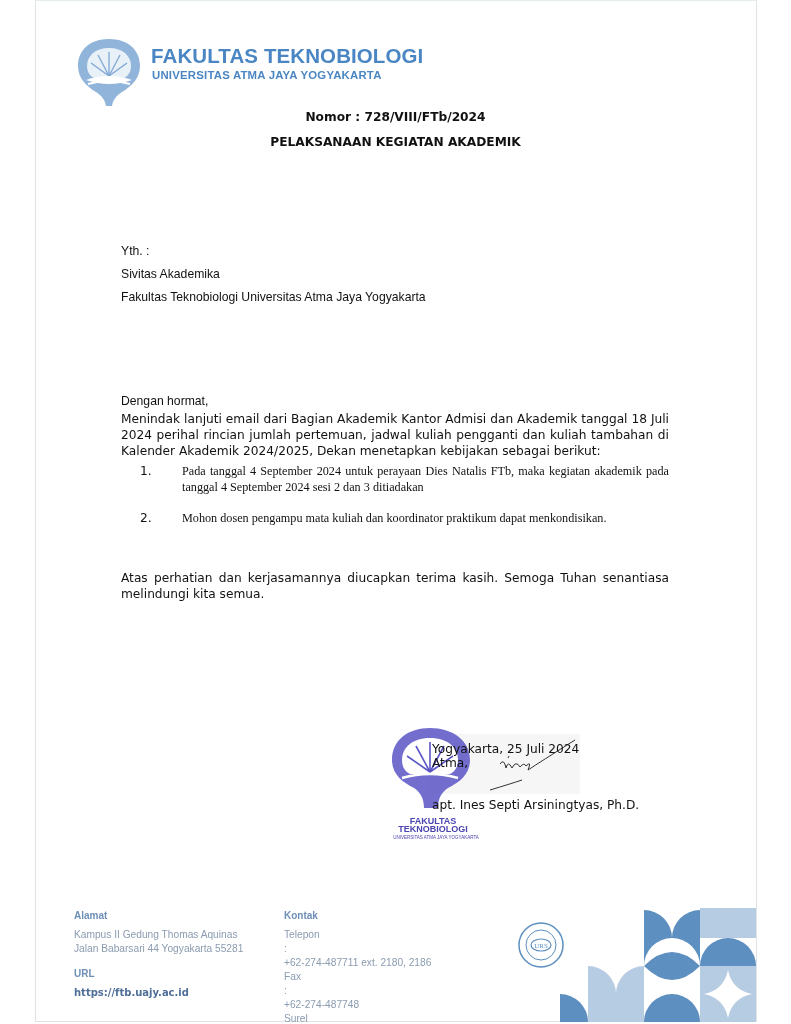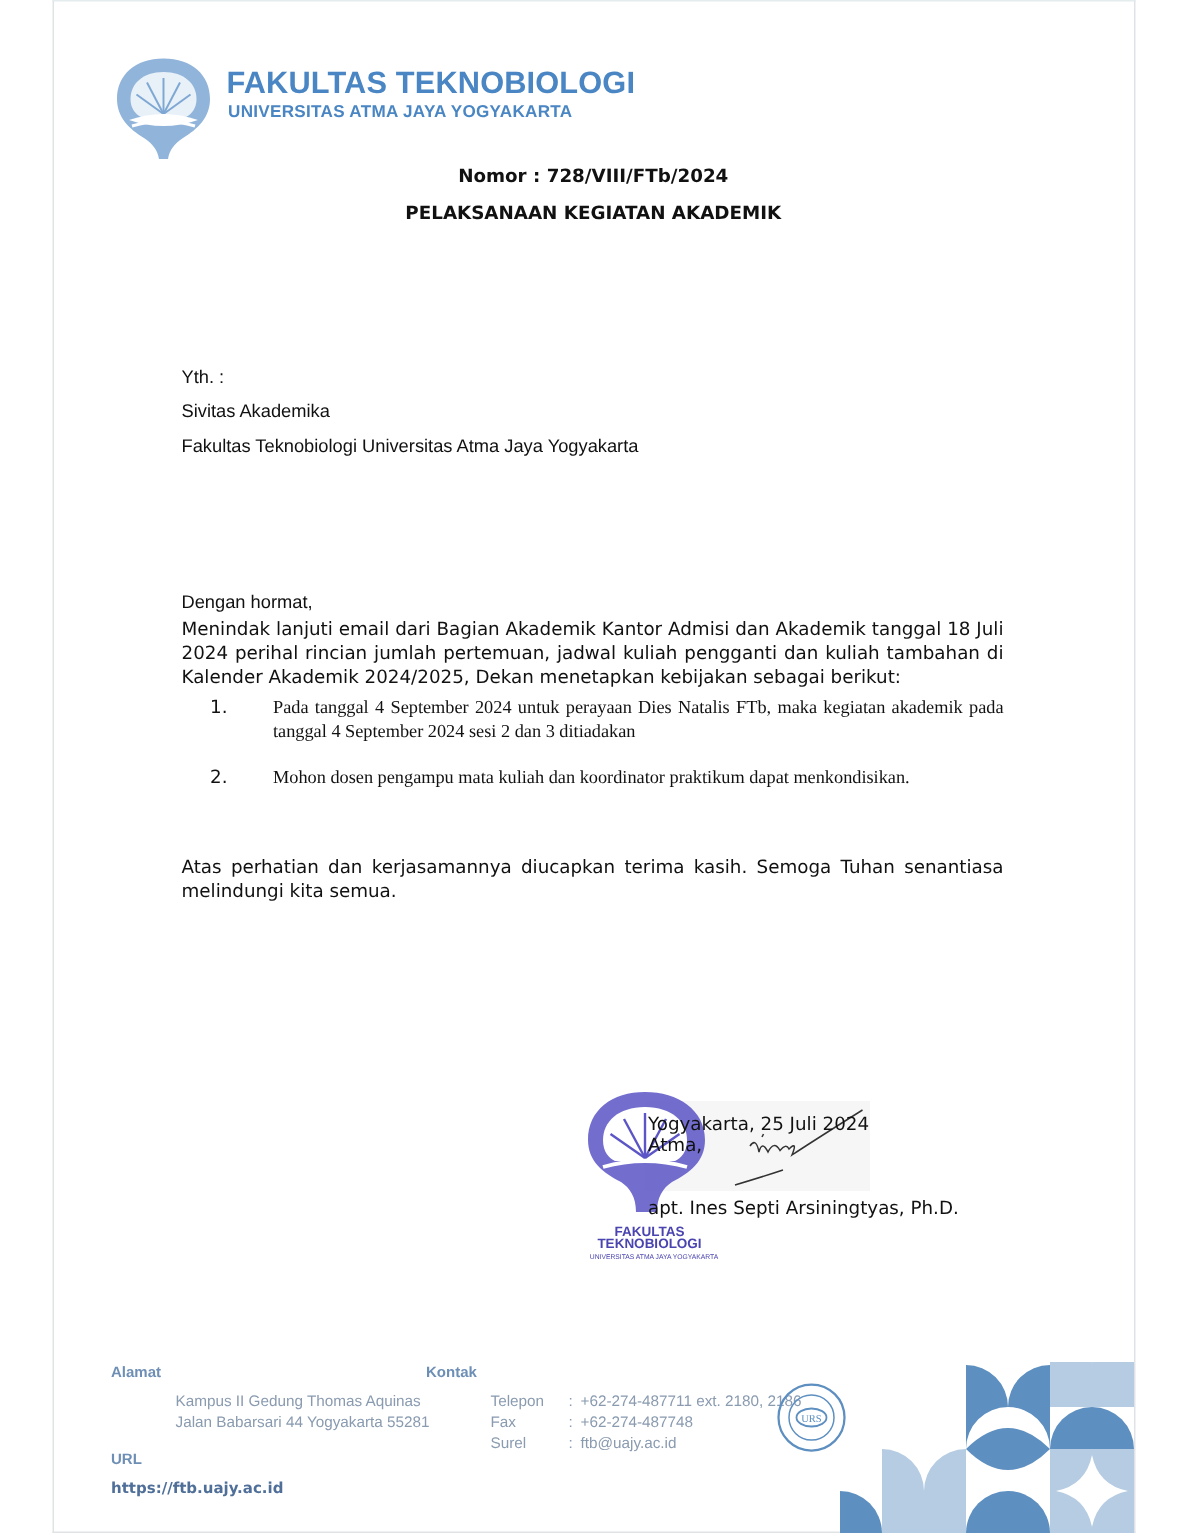--- a/index.html
+++ b/index.html
@@ -28,23 +28,23 @@
   .list-item .num { position: absolute; left: 0; top: 0; width: 24px; }
   .list-item .txt { margin-left: 42px; text-align: justify; text-align-last: left; font-family: Liberation Serif, serif; }
 
   
   .sig-area { position: absolute; left: 432px; top: 705px; font-family: "DejaVu Sans", sans-serif; font-size: 12.2px; color: #111; }
   .stamp { position: absolute; left: 388px; top: 726px; width: 100px; height: 116px; }
   .scribble { position: absolute; left: 430px; top: 734px; width: 150px; height: 60px; background: #f6f6f6; }
 
   
   .foot-label { position: absolute; font-family: "Liberation Sans", sans-serif; font-weight: 700; font-size: 10px; color: #6e8fb5; }
-  .foot-text { position: absolute; font-family: "Liberation Sans", sans-serif; font-size: 10.2px; color: #8a9bb0; line-height: 14px; margin-left: 43px; }
+  .foot-text { position: absolute; font-family: "Liberation Sans", sans-serif; font-size: 10.2px; color: #8a9bb0; line-height: 14px; }
   .foot-url { position: absolute; font-family: "DejaVu Sans", sans-serif; font-weight: 700; font-size: 10px; color: #4f6f99; }
-  .contact-row { display: flex; }
+  .contact-row { display: flex; flex-direction: column; }
   .contact-row .k { width: 52px; }
   .contact-row .sep { width: 8px; }
   .cert { position: absolute; left: 517px; top: 921px; width: 48px; height: 48px; }
   .deco { position: absolute; left: 560px; top: 908px; width: 197px; height: 114px; }
 </style>
 </head>
 <body>
 
 <div class="page"></div>
 

